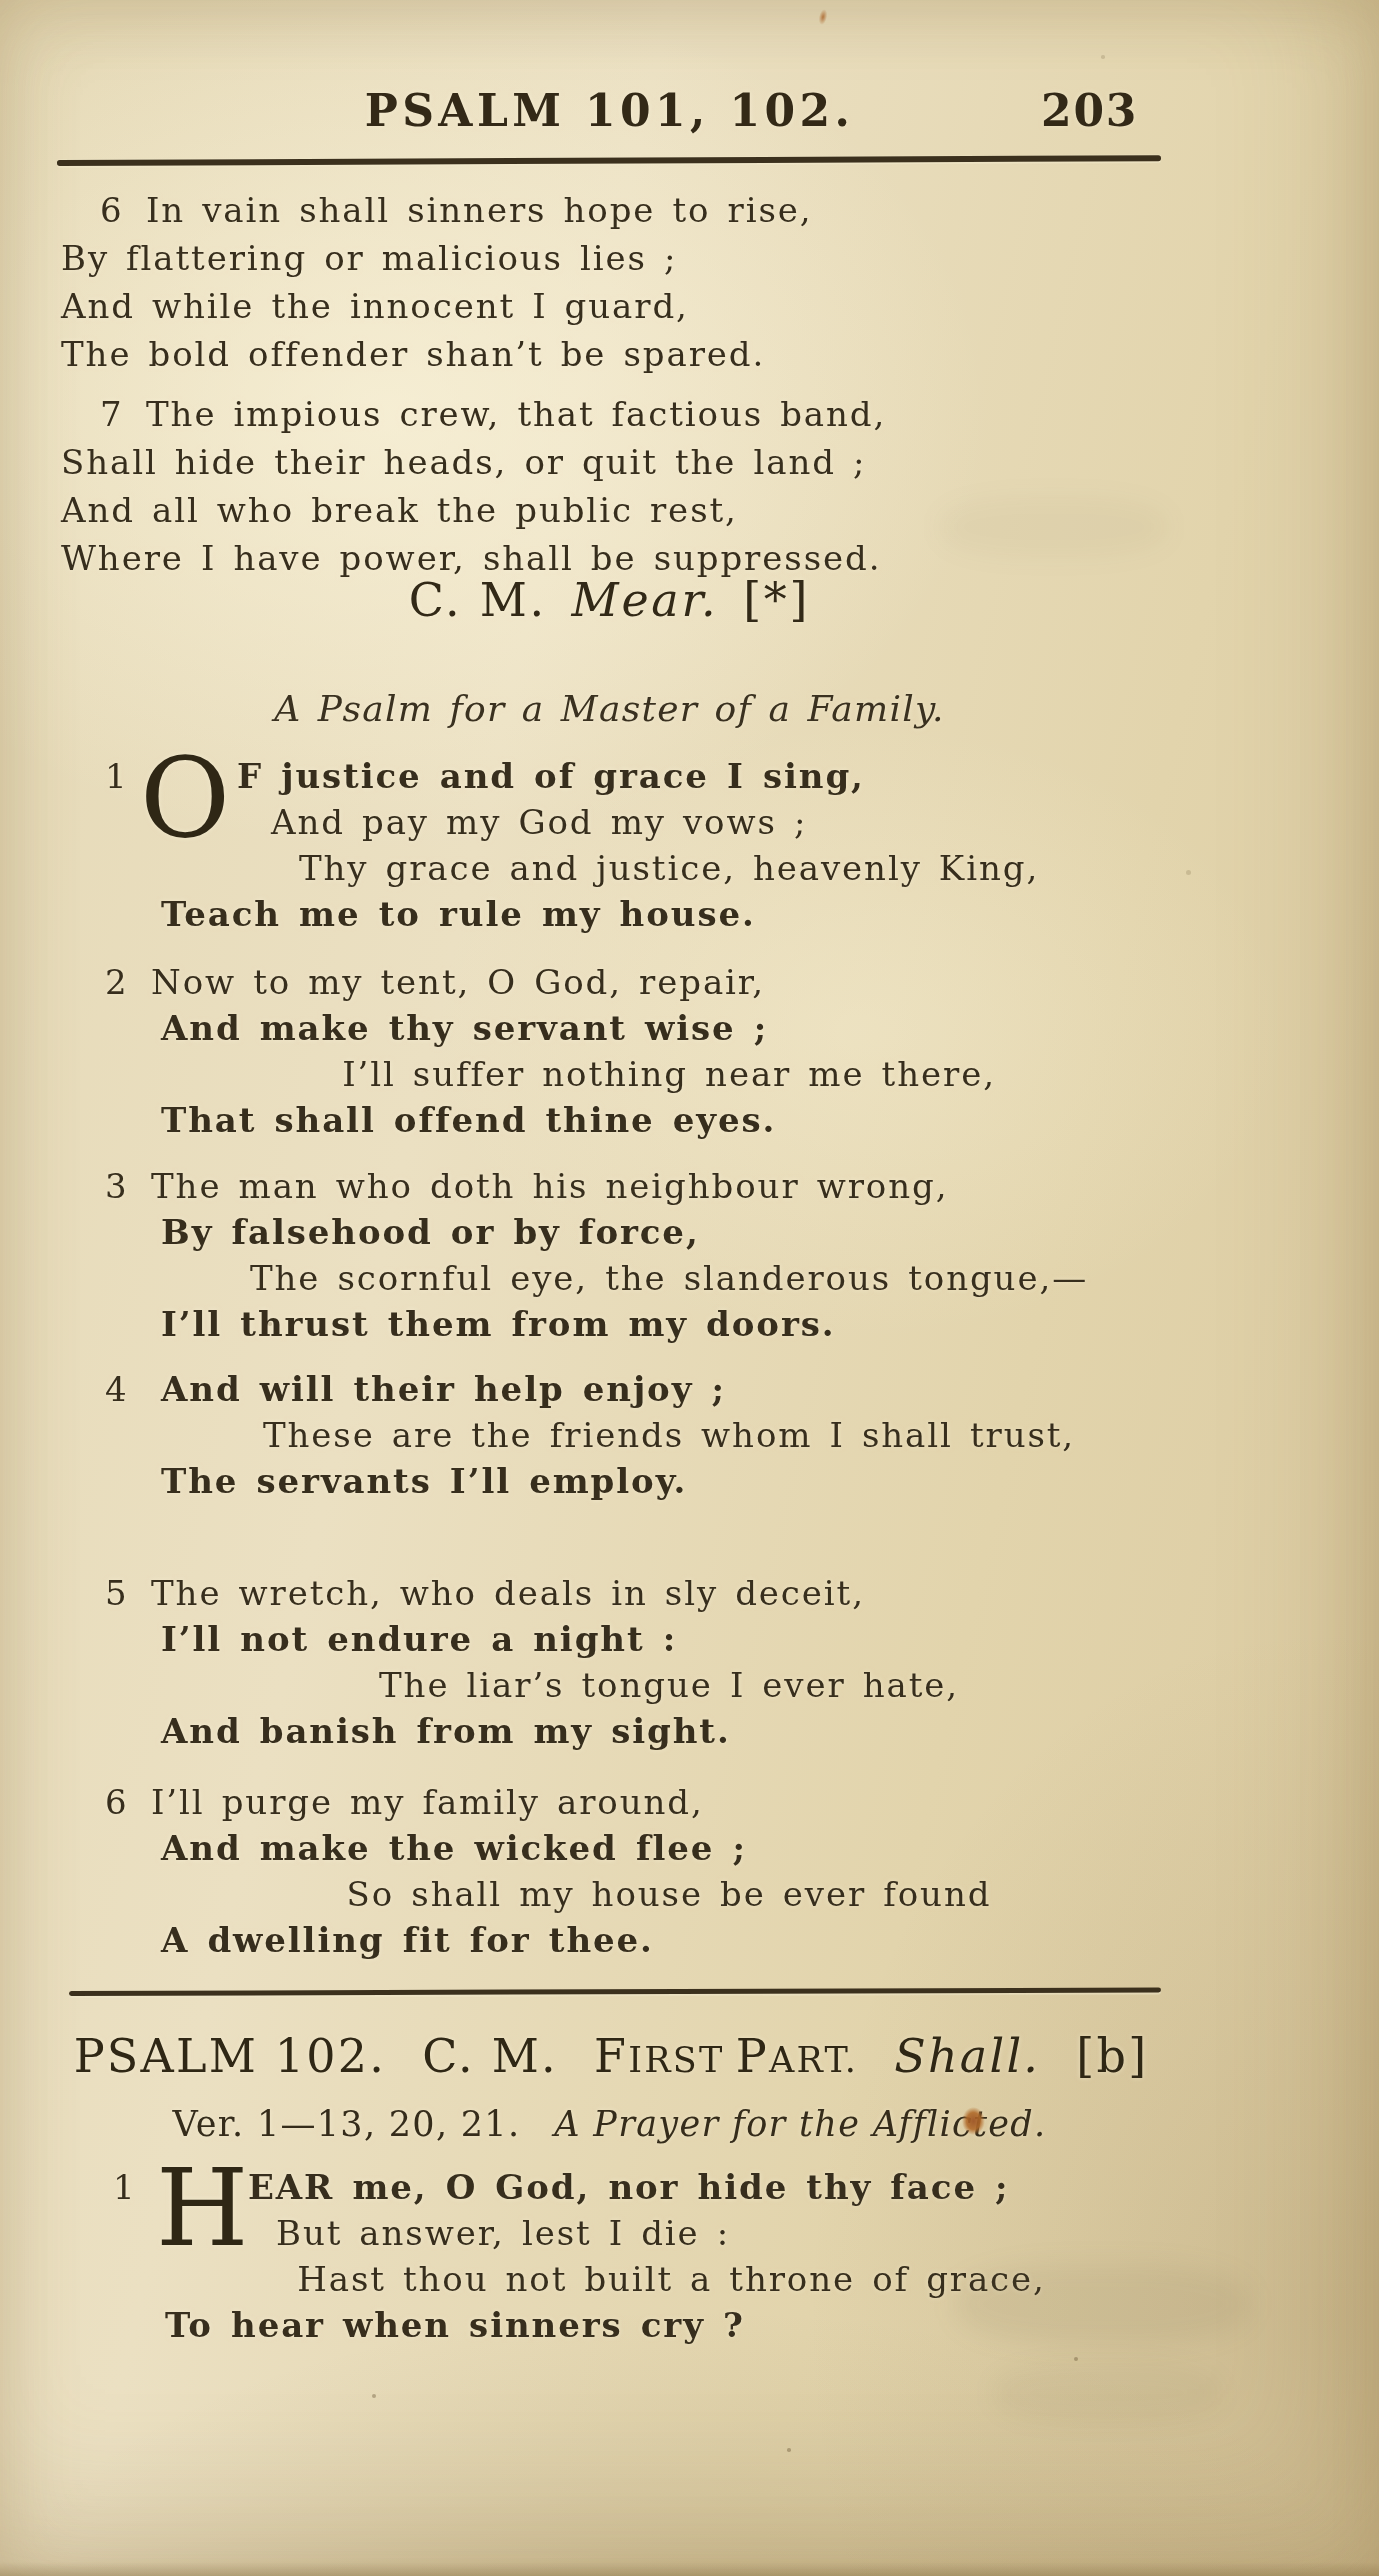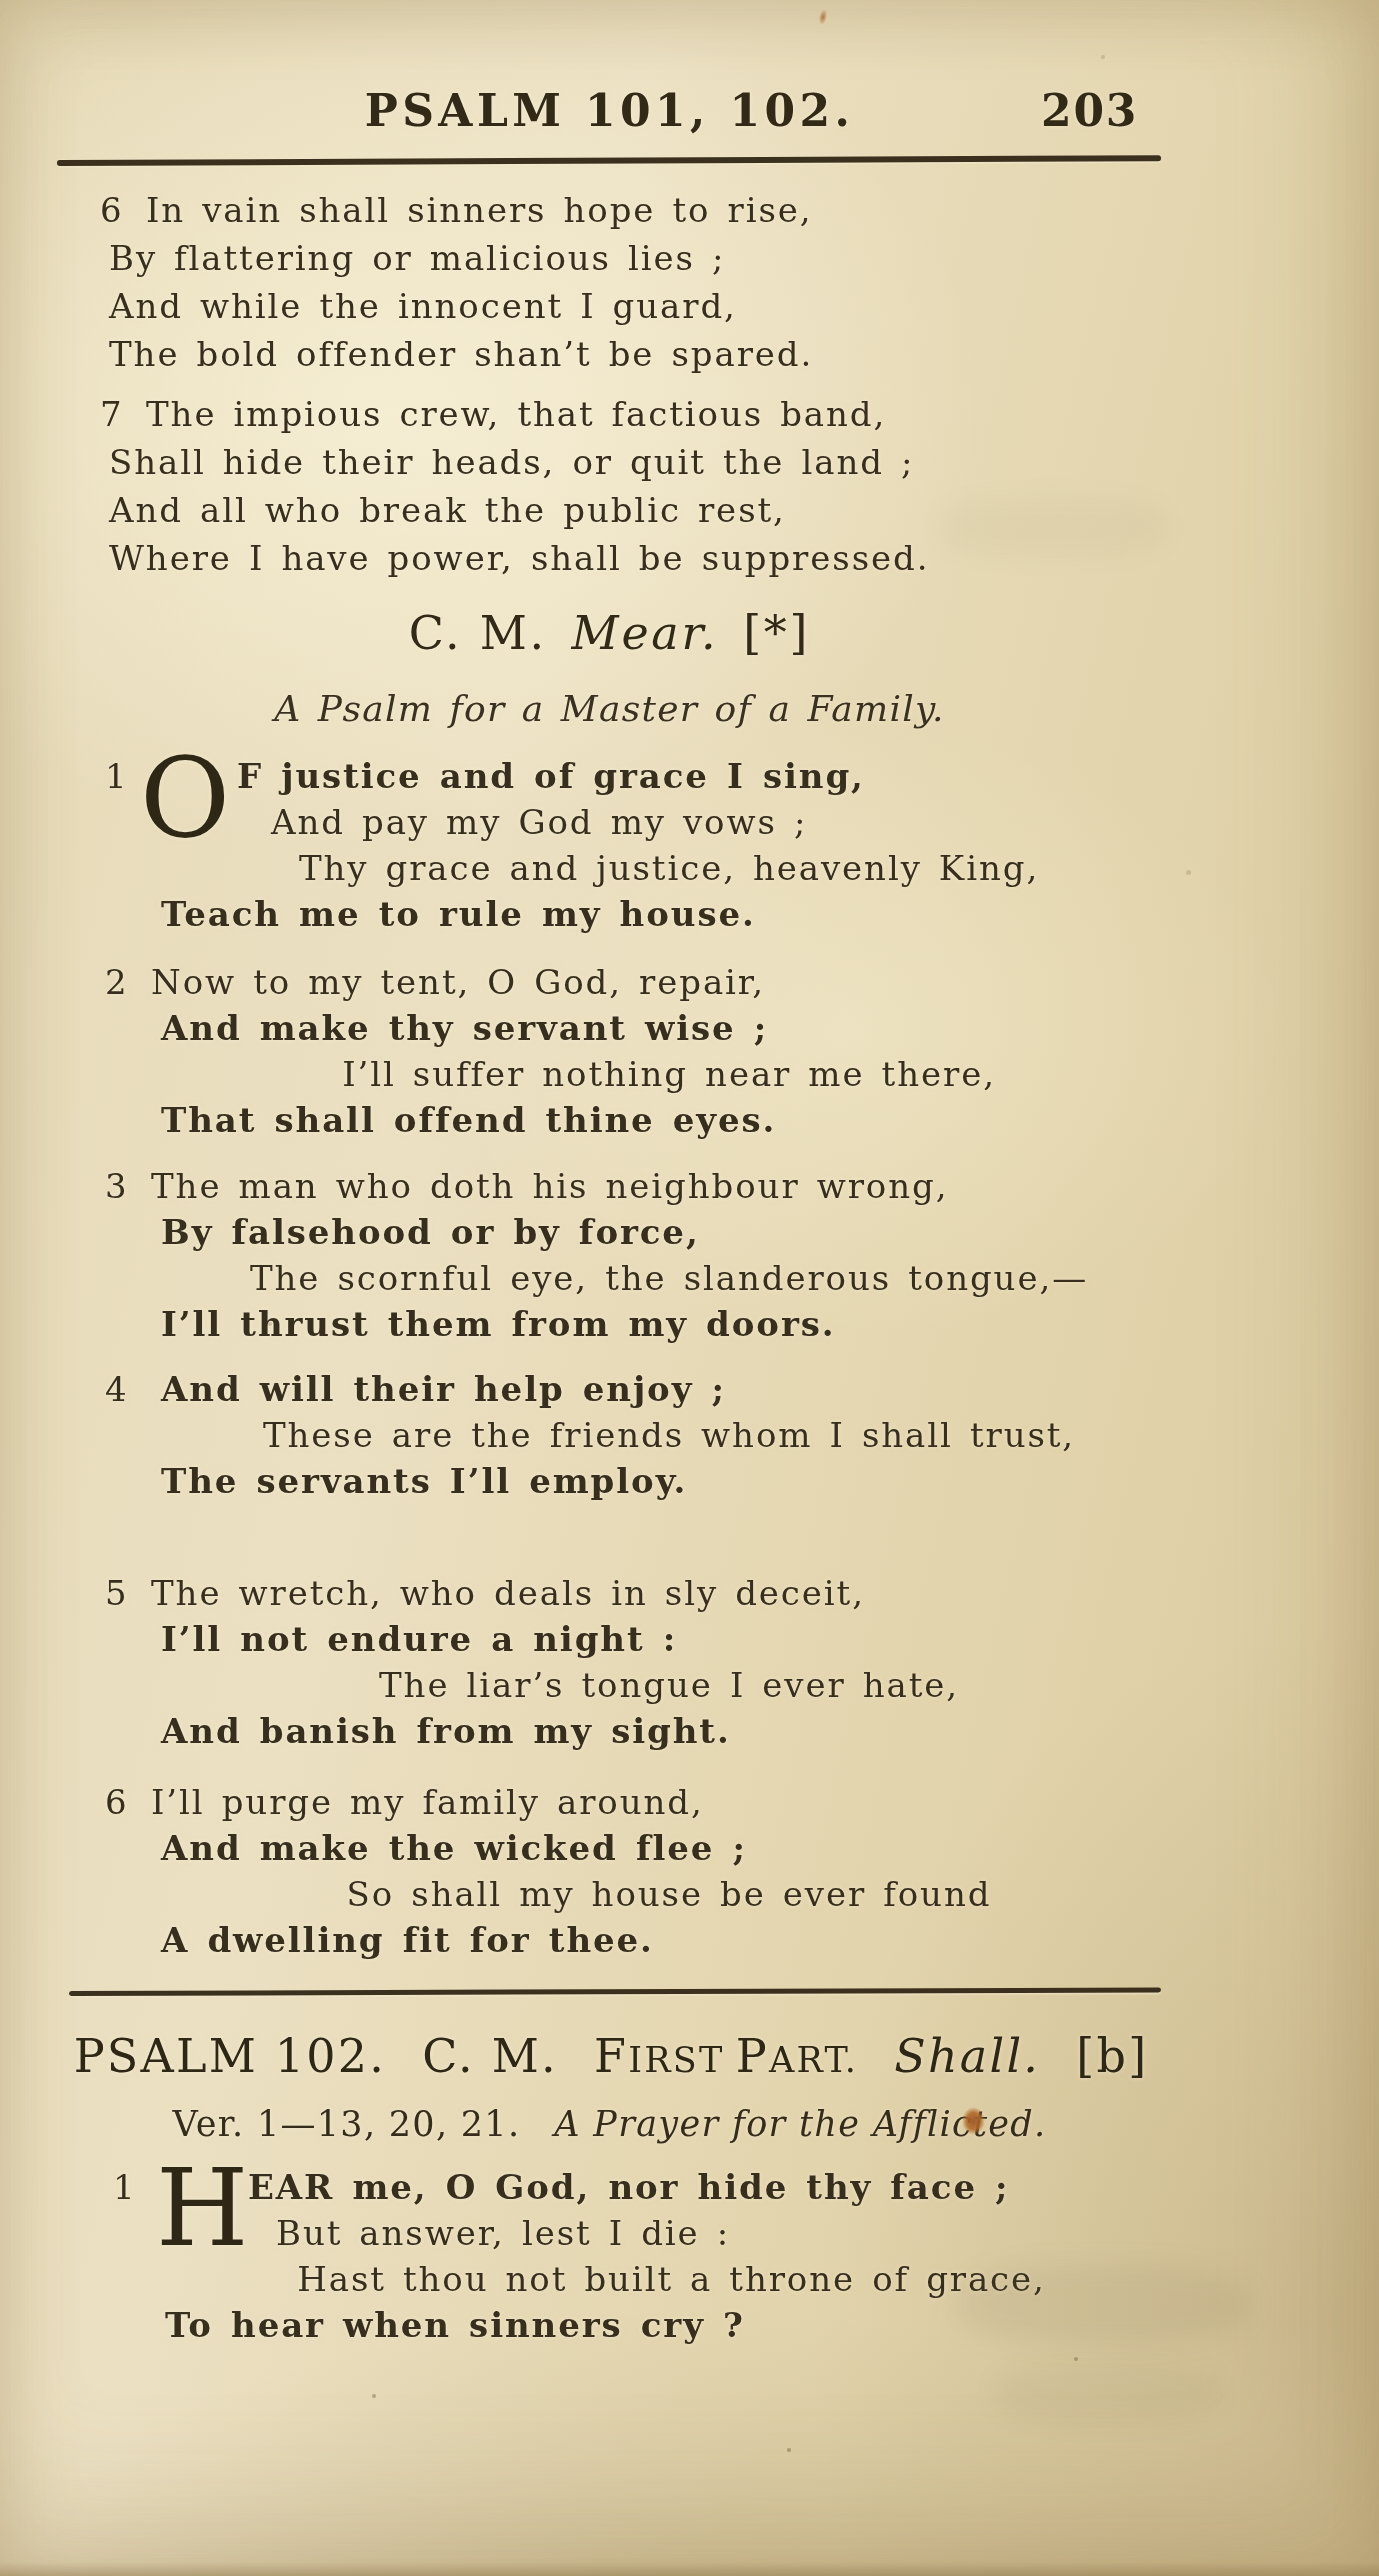--- a/index.html
+++ b/index.html
@@ -29,38 +29,38 @@
     color:#332917; font-weight:bold;
   }
   .rule{ position:absolute; background:#3b301d; border-radius:2.7px; }
   .rule-top{ top:160px; left:57px; width:1104px; height:6.2px; transform:rotate(-0.25deg); transform-origin:left center;
     box-shadow:0 1.8px 0.9px rgba(245,238,210,0.5), 0 -0.9px 0.9px rgba(245,238,210,0.3);}
   .rule-mid{ top:1991px; left:69px; width:1092px; height:5.3px; transform:rotate(-0.18deg); transform-origin:left center;
     box-shadow:0 1.8px 0.9px rgba(245,238,210,0.45);}
   .stanza{ position:absolute; left:0; width:1223px; }
   .ln{ position:relative; height:46px; line-height:46px; font-size:34px; letter-spacing:1.9px; word-spacing:4.4px; white-space:nowrap; }
   .p101 .ln{ height:48px; line-height:48px; }
-  .p101 .ln{ padding-left:109px; }
+  .p101 .ln{ padding-left:61px; }
   .p101 .numfirst{ padding-left:146px; }
   .flush{ padding-left:115px;text-align:center; }
   .ind{ padding-left:161px;font-weight:bold; }
   .numfirst{ padding-left:151px; }
   .vnum{ position:absolute; top:0; height:46px; line-height:46px; font-size:34px; }
   .p101 .vnum{ height:48px; line-height:48px; }
   .dc0{ padding-left:237px;font-weight:bold; }
   .dc1{ padding-left:271px; }
   .s102 .dc0{ padding-left:248px; }
   .s102 .dc1{ padding-left:276px; }
   .s102 .flush{ padding-left:120px; }
   .s102 .ind{ padding-left:165px; }
   .dropcap{ position:absolute; line-height:1; font-size:110px; top:-9.7px; color:#2f2715; }
   .cap-o{ left:140px; }
   .cap-h{ left:156px; top:-8px; font-size:106px; }
   .mear-head{
-    position:absolute; top:610px; left:58px; width:1103px; text-align:center;
+    position:absolute; top:577px; left:58px; width:1103px; text-align:center;
     font-size:46px; line-height:1; color:#32291708; color:#322917; letter-spacing:2.7px;
   }
   .mear-head span{ margin:0 12.4px; }
   .subtitle{
     position:absolute; top:691px; left:58px; width:1103px; text-align:center;
     font-size:36px; line-height:1; font-style:italic; letter-spacing:1.3px; word-spacing:3.5px; color:#3a3120;
   }
   .p102-head{
     position:absolute; top:2031px; left:35px; width:1152px; text-align:center;
     font-size:46px; line-height:1.1; color:#2f2715; letter-spacing:2.2px; white-space:nowrap;

